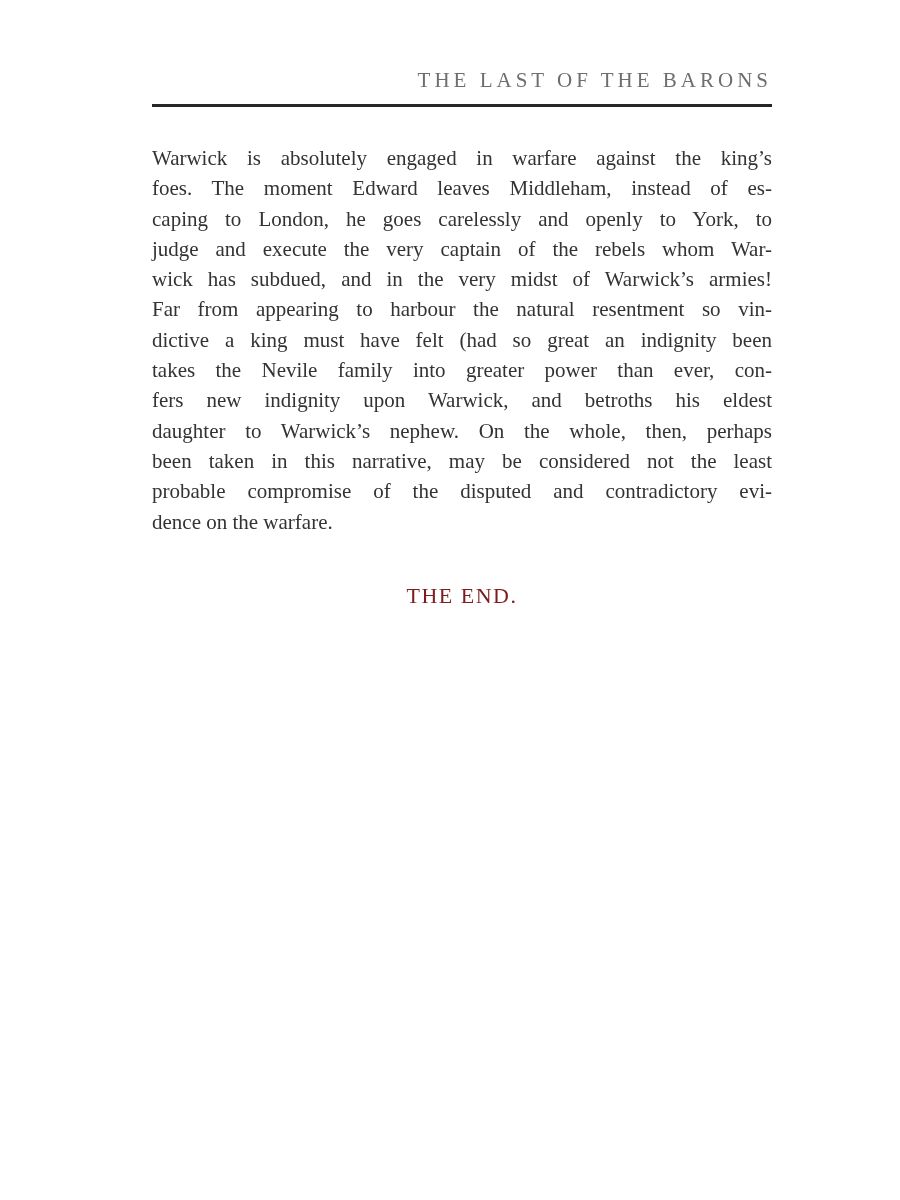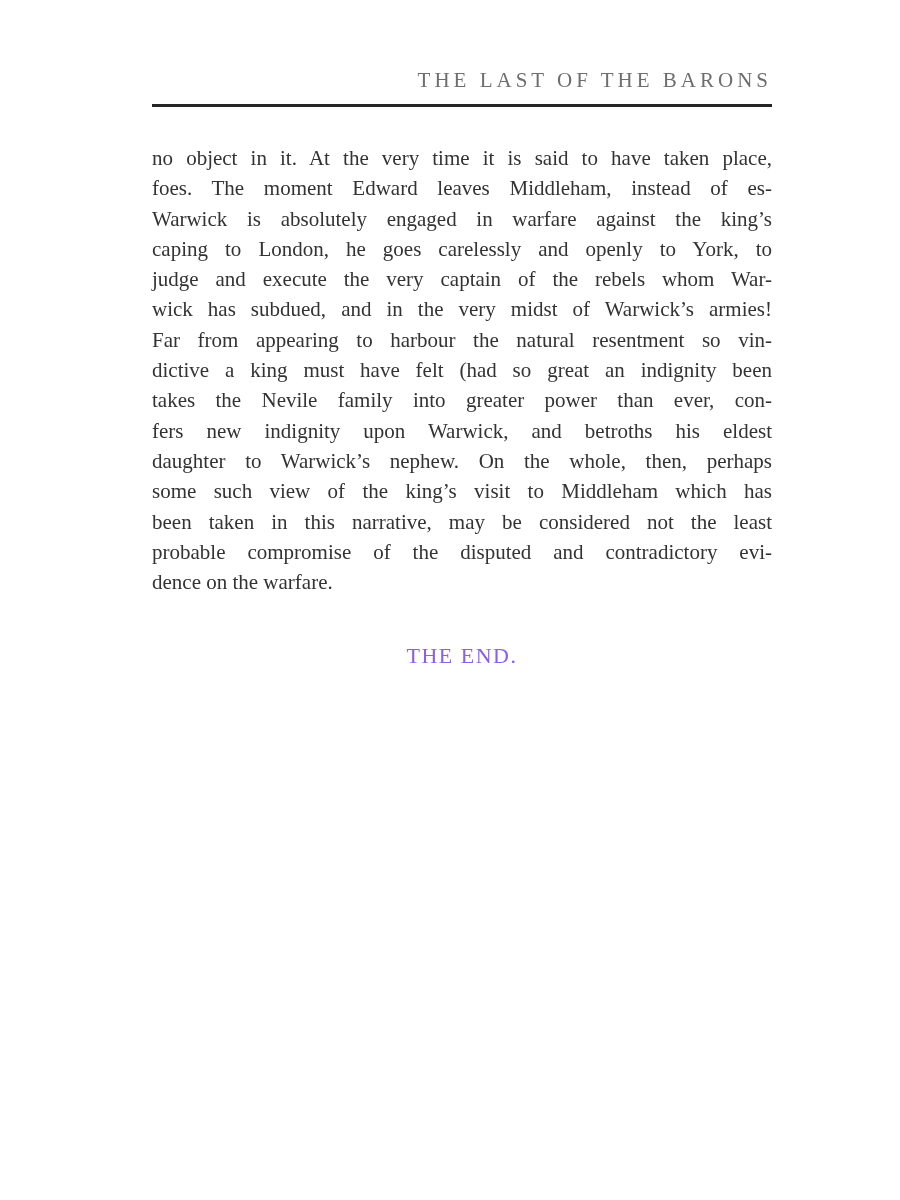--- a/index.html
+++ b/index.html
@@ -52,42 +52,40 @@
     text-align-last: justify;
   }
   .body-text .line:last-child {
     text-align-last: left;
   }
   .the-end {
     margin-top: 46px;
     text-align: center;
     font-size: 22px;
     letter-spacing: 1.5px;
-    color: #8b5cf6;
+    color: #7f1d1d;
   }
 </style>
 </head>
 <body>
 
 <div class="page">
   <div class="column">
     <div class="running-head">THE LAST OF THE BARONS</div>
     <div class="rule"></div>
     <div class="body-text" id="paragraph">
-        <div class="line">no object in it. At the very time it is said to have taken place,</div>
+        <div class="line">Warwick is absolutely engaged in warfare against the king’s</div>
         <div class="line">foes. The moment Edward leaves Middleham, instead of es-</div>
-        <div class="line">Warwick is absolutely engaged in warfare against the king’s</div>
         <div class="line">caping to London, he goes carelessly and openly to York, to</div>
         <div class="line">judge and execute the very captain of the rebels whom War-</div>
         <div class="line">wick has subdued, and in the very midst of Warwick’s armies!</div>
         <div class="line">Far from appearing to harbour the natural resentment so vin-</div>
         <div class="line">dictive a king must have felt (had so great an indignity been</div>
         <div class="line">takes the Nevile family into greater power than ever, con-</div>
         <div class="line">fers new indignity upon Warwick, and betroths his eldest</div>
         <div class="line">daughter to Warwick’s nephew. On the whole, then, perhaps</div>
-        <div class="line">some such view of the king’s visit to Middleham which has</div>
         <div class="line">been taken in this narrative, may be considered not the least</div>
         <div class="line">probable compromise of the disputed and contradictory evi-</div>
         <div class="line">dence on the warfare.</div>
       </div>
     <div class="the-end">THE END.</div>
   </div>
 </div>
 
 </body></html>

